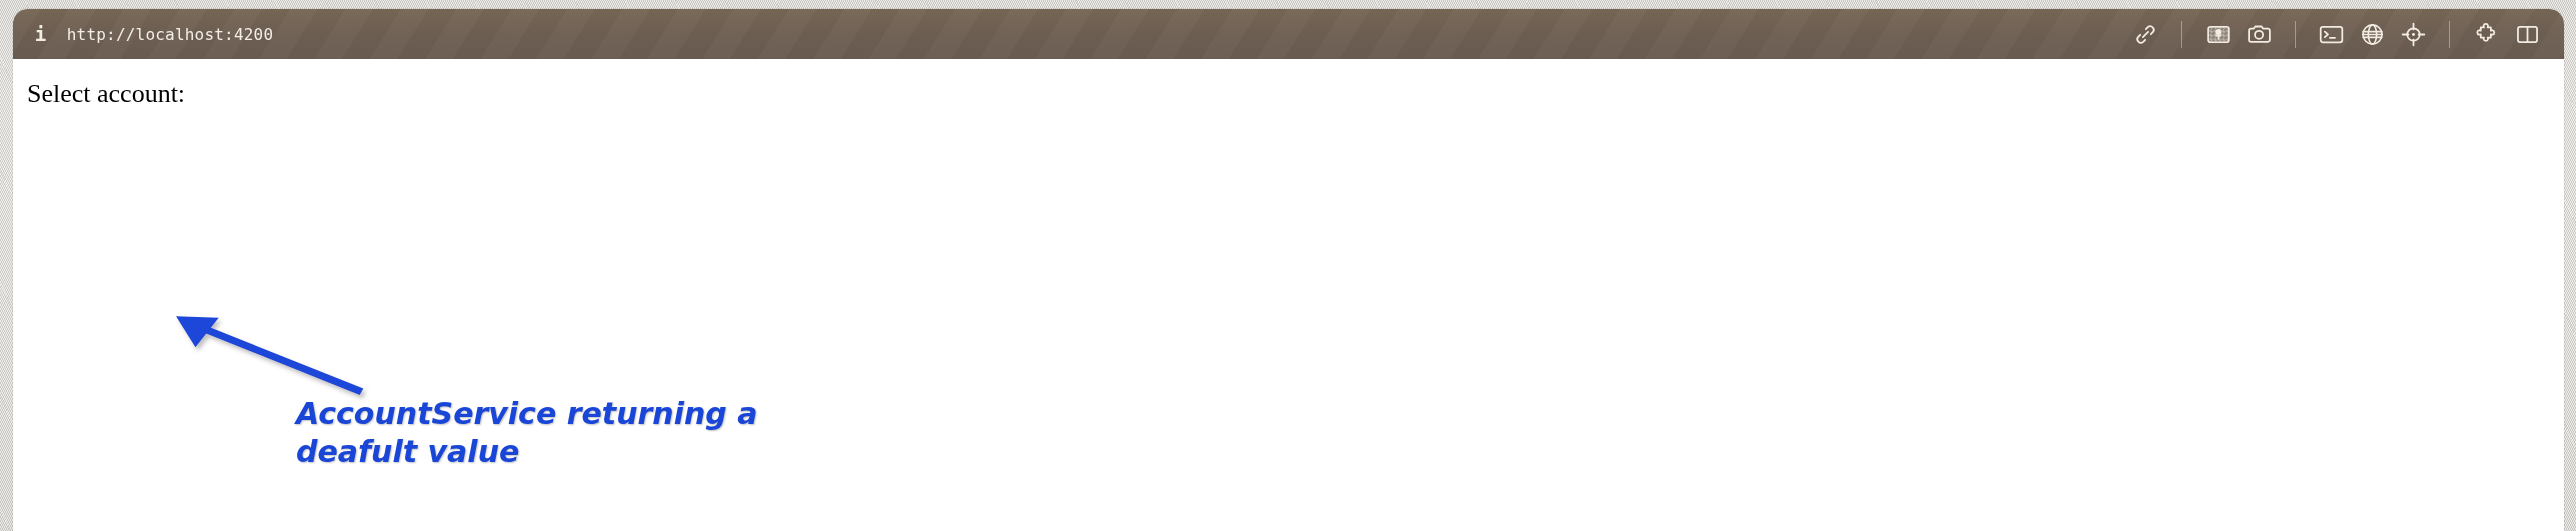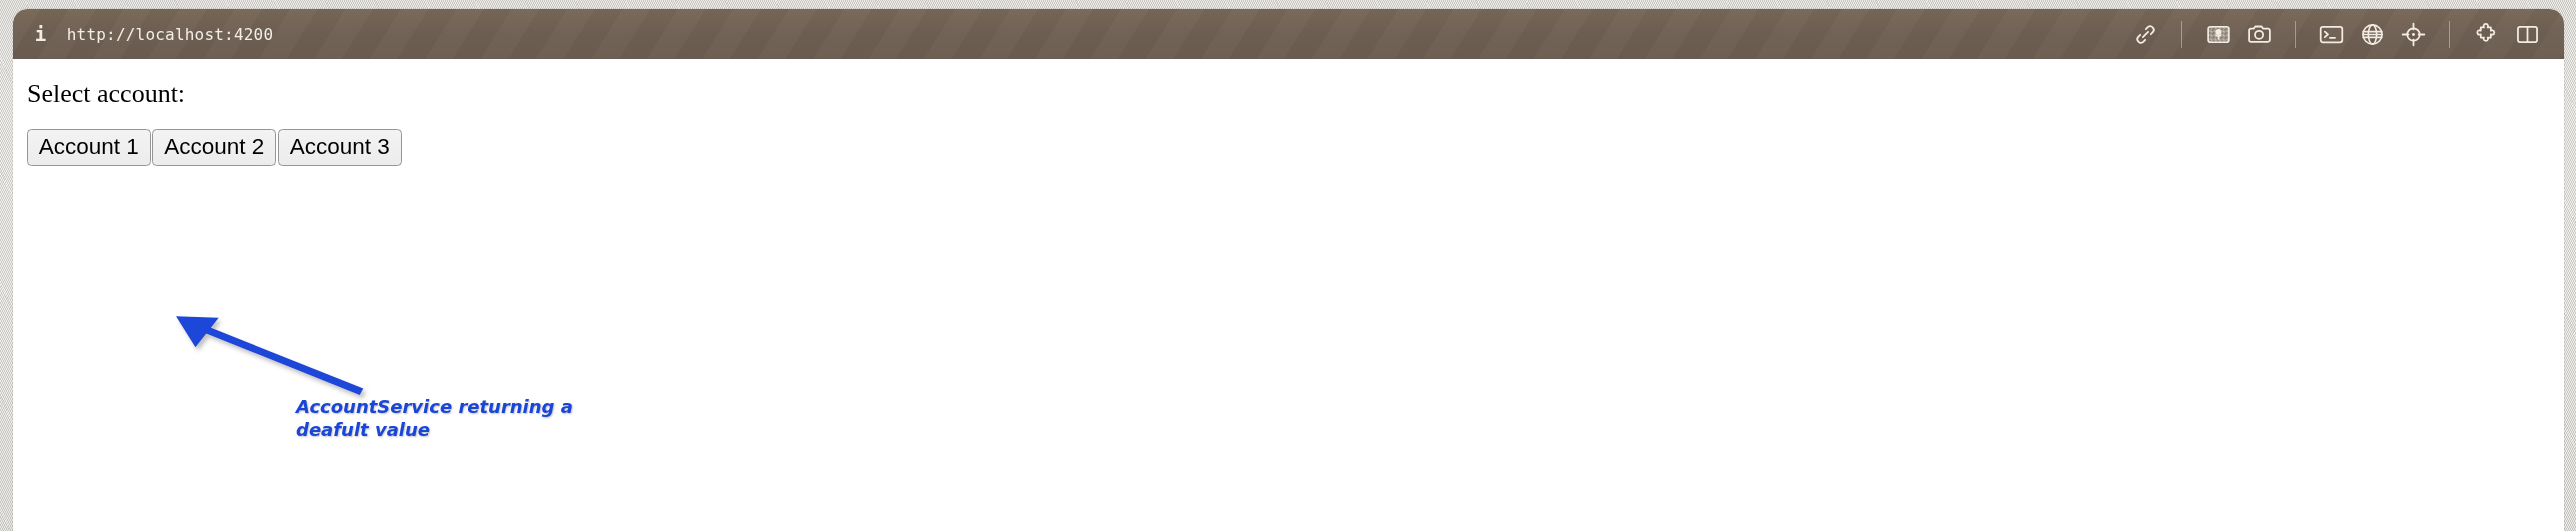--- a/index.html
+++ b/index.html
@@ -168,21 +168,21 @@
     width: 2576px;
     height: 532px;
     pointer-events: none;
   }
 
   #annotation-text {
     position: absolute;
     left: 296px;
     top: 395px;
     font-family: "DejaVu Sans", "Liberation Sans", sans-serif;
-    font-size: 18px;
+    font-size: 30px;
     font-weight: bold;
     font-style: italic;
     color: #1a46d8;
     line-height: 1.28;
     white-space: pre-line;
     text-shadow: 0.9px 0.9px 1.8px rgba(120,120,120,.45);
   }
 </style>
 </head>
 <body>
@@ -281,25 +281,20 @@
           </svg>
         </div>
 
       </div>
     </div>
 
     <div id="page-body">
 
       <div class="app-line" id="select-account-label">Select account:</div>
 
-      <div id="account-button-row">
-        <button class="account-btn">Account 1</button>
-        <button class="account-btn">Account 2</button>
-        <button class="account-btn">Account 3</button>
-      </div>
 
 
 
     </div>
   </div>
 
   <div id="annotation-layer">
 
     <svg id="annotation-arrow" width="2576" height="532" viewBox="0 0 2868 592" style="position:absolute;left:0;top:0;">
       <defs>

